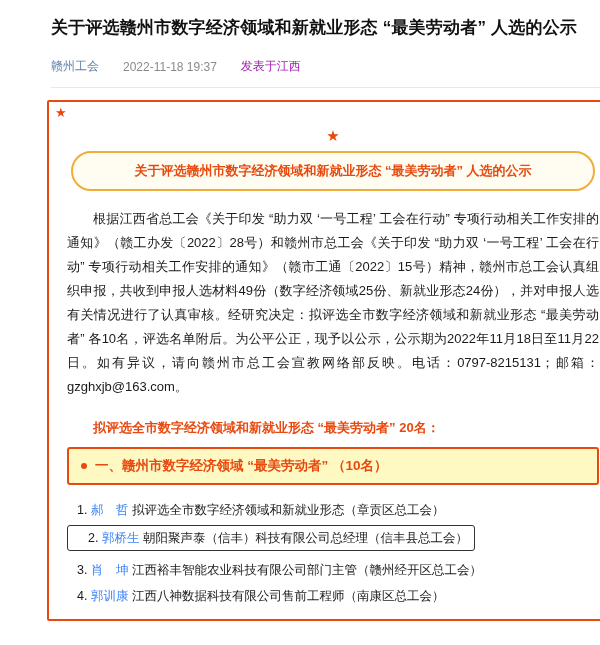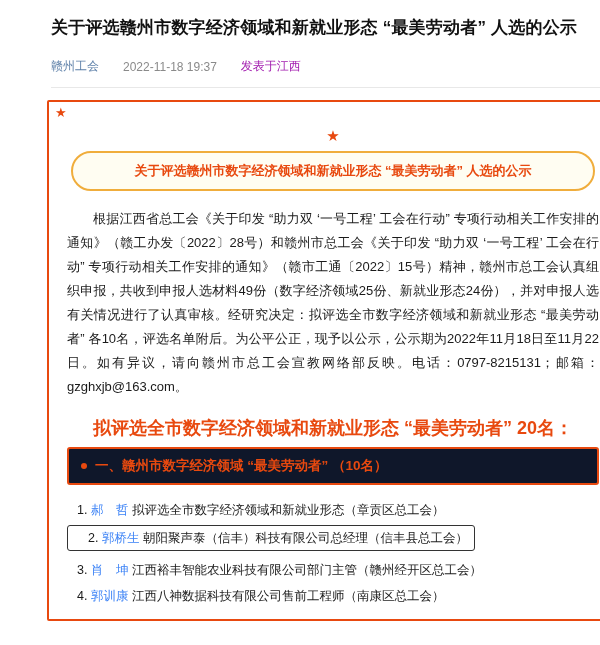--- a/index.html
+++ b/index.html
@@ -100,30 +100,30 @@
     font-size: 13px;
     line-height: 24px;
     color: #1a1a1a;
     text-align: justify;
     text-justify: inter-ideograph;
     text-indent: 26px;
     margin: 0 2px;
   }
   .subhead {
     margin: 18px 2px 8px 2px;
-    font-size: 18px;
+    font-size: 13px;
     font-weight: bold;
     color: #e8490f;
     text-indent: 26px;
     line-height: 22px;
   }
   .section-box {
     border: 2px solid #e8490f;
     border-radius: 3px;
-    background: #0f172a;
+    background: #fef9c3;
     padding: 7px 12px;
     margin: 6px 2px 12px 2px;
     display: flex;
     align-items: center;
     gap: 8px;
   }
   .bullet-dot {
     width: 6px;
     height: 6px;
     border-radius: 50%;

